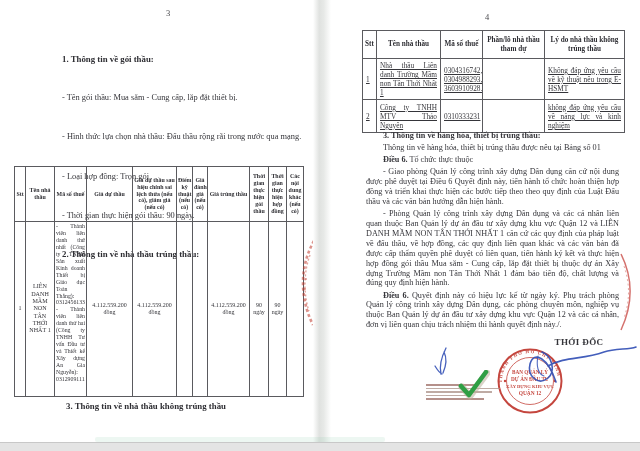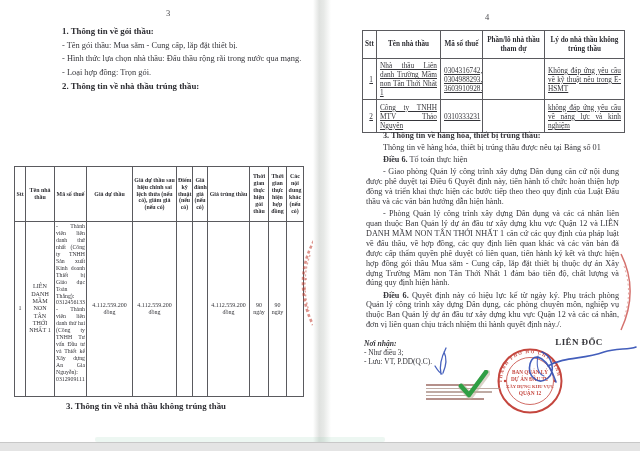--- a/index.html
+++ b/index.html
@@ -31,21 +31,21 @@
   .pn-l { left:166px; top:8px; }
   .pn-r { left:157px; top:12px; }
 
   .h { font-weight:bold; font-size:8.8px; color:#2e2e33; }
   .b { font-size:8.4px; line-height:11.3px; text-align:justify; }
   .indent { text-indent:16px; }
 
   .content-l {
     position:absolute; left:46px; top:26px; width:263px;
   }
-  .content-l p { margin-bottom:2.6px; }
+  .content-l p { margin-bottom:2.6px;margin-top:28px; }
   .content-l .h { margin-bottom:3.5px; text-indent:16px; }
 
   table { border-collapse:collapse; table-layout:fixed; }
   td, th { border:1px solid #5a5a5e; vertical-align:middle; overflow:hidden; }
 
   .tbl-win {
     position:absolute; left:14px; top:166px; width:290px;
     font-size:6px;
   }
   .tbl-win th {
@@ -60,21 +60,21 @@
   .sec3 { position:absolute; left:46px; top:401px; width:263px; text-indent:20px; }
 
   .tbl-lose {
     position:absolute; left:34px; top:30px; width:262px; font-size:7.3px;
   }
   .tbl-lose th {
     font-weight:bold; text-align:center; font-size:7.2px; line-height:1.2;
     padding:2px 1px; height:28px; color:#2e2e33;
   }
   .tbl-lose td { padding:2px 3px; line-height:1.25;text-decoration:underline; }
-  .tbl-lose .c { text-align:right; }
+  .tbl-lose .c { text-align:left; }
   .tbl-lose .j { text-align:justify; }
   .r1 td { height:37px; }
   .r2 td { height:33px; }
 
   .content-r { position:absolute; left:38px; top:131px; width:253px; }
   .content-r p { font-size:8.2px; line-height:9.9px; text-align:justify; margin-bottom:2.2px; }
   .content-r .hh { font-weight:bold; text-indent:17px; }
   .content-r .pind { text-indent:17px; }
   .bold-inline { font-weight:bold; }
 
@@ -111,20 +111,21 @@
 <div class="canvas">
 
   <div class="page page-left">
     <div class="page-num pn-l">3</div>
 
     <div class="content-l">
       <p class="h">1.  Thông tin về gói thầu:</p>
       <p class="b indent">- Tên gói thầu: Mua sắm - Cung cấp, lắp đặt thiết bị.</p>
       <p class="b indent">- Hình thức lựa chọn nhà thầu: Đấu thầu rộng rãi trong nước qua mạng.</p>
       <p class="b indent">- Loại hợp đồng: Trọn gói.</p>
+      <p class="b indent">- Thời gian thực hiện gói thầu: 90 ngày.</p>
       <p class="h">2.  Thông tin về nhà thầu trúng thầu:</p>
     </div>
 
     <table class="tbl-win">
       <colgroup>
         <col style="width:11px">
           <col style="width:29px">
           <col style="width:32px">
           <col style="width:46px">
         <col style="width:44px">
@@ -211,37 +212,32 @@
         <td class="c">0310333231</td>
         <td></td>
         <td class="j">không đáp ứng yêu cầu về năng lực và kinh nghiệm</td>
       </tr>
     </tbody>
       </table>
 
     <div class="content-r">
       <p class="hh">3.  Thông tin về hàng hóa, thiết bị trúng thầu:</p>
       <p class="pind">Thông tin về hàng hóa, thiết bị trúng thầu được nêu tại Bảng số 01</p>
-      <p class="pind"><span class="bold-inline">Điều 6.</span><span> Tổ toán thực hiện</span></p>
+      <p class="pind"><span class="bold-inline">Điều 6.</span><span> Tổ chức thực thuộc</span></p>
       <p class="pind">- Giao phòng Quản lý công trình xây dựng Dân dụng căn cứ nội dung được phê duyệt tại Điều 6 Quyết định này, tiến hành tổ chức hoàn thiện hợp đồng và triển khai thực hiện các bước tiếp theo theo quy định của Luật Đấu thầu và các văn bản hướng dẫn hiện hành.</p>
       <p class="pind">- Phòng Quản lý công trình xây dựng Dân dụng và các cá nhân liên quan thuộc Ban Quản lý dự án đầu tư xây dựng khu vực Quận 12 và LIÊN DANH MẦM NON TÂN THỚI NHẤT 1 căn cứ các quy định của pháp luật về đấu thầu, về hợp đồng, các quy định liên quan khác và các văn bản đã được cấp thẩm quyền phê duyệt có liên quan, tiến hành ký kết và thực hiện hợp đồng gói thầu Mua sắm - Cung cấp, lắp đặt thiết bị thuộc dự án Xây dựng Trường Mầm non Tân Thới Nhất 1 đảm bảo tiến độ, chất lượng và đúng quy định hiện hành.</p>
       <p class="pind"><span class="bold-inline">Điều 6.</span><span> Quyết định này có hiệu lực kể từ ngày ký. Phụ trách phòng Quản lý công trình xây dựng Dân dụng, các phòng chuyên môn, nghiệp vụ thuộc Ban Quản lý dự án đầu tư xây dựng khu vực Quận 12 và các cá nhân, đơn vị liên quan chịu trách nhiệm thi hành quyết định này./.</span></p>
     </div>
 
-    <div class="noi-nhan">
-      <div class="nn-h">Nơi nhận:</div>
-      <div class="nn-i">- Như điều 3;</div>
-      <div class="nn-i">- Lưu: VT, P.DD(Q.C).</div>
-    </div>
 
     <svg class="pen-mark" viewBox="0 0 20 32">
       <path d="M14 2 C 10 10, 7 20, 9 28 M 3 20 C 6 25, 8 27, 10 28 M 12 6 C 15 12, 14 20, 11 27" fill="none" stroke="#3350b5" stroke-width="1.3" stroke-linecap="round" opacity="0.9"></path>
     </svg>
 
-    <div class="giamdoc">LIÊN ĐỐC</div>
+    <div class="giamdoc">THỚI ĐỐC</div>
 
     <svg class="stamp" viewBox="0 0 68 68">
       <defs>
         <path id="ringPath" d="M 34 62 A 28 28 0 1 1 34.01 62" fill="none"></path>
       </defs>
       <circle cx="34" cy="34" r="31.5" fill="none" stroke="#c0372e" stroke-width="2"></circle>
       <circle cx="34" cy="34" r="23.5" fill="none" stroke="#c0372e" stroke-width="0.8"></circle>
       <text font-size="4.6" fill="#c0372e" font-weight="bold" letter-spacing="1.2">
         <textPath href="#ringPath" startOffset="24%">THÀNH PHỐ HỒ CHÍ MINH</textPath>
       </text>

